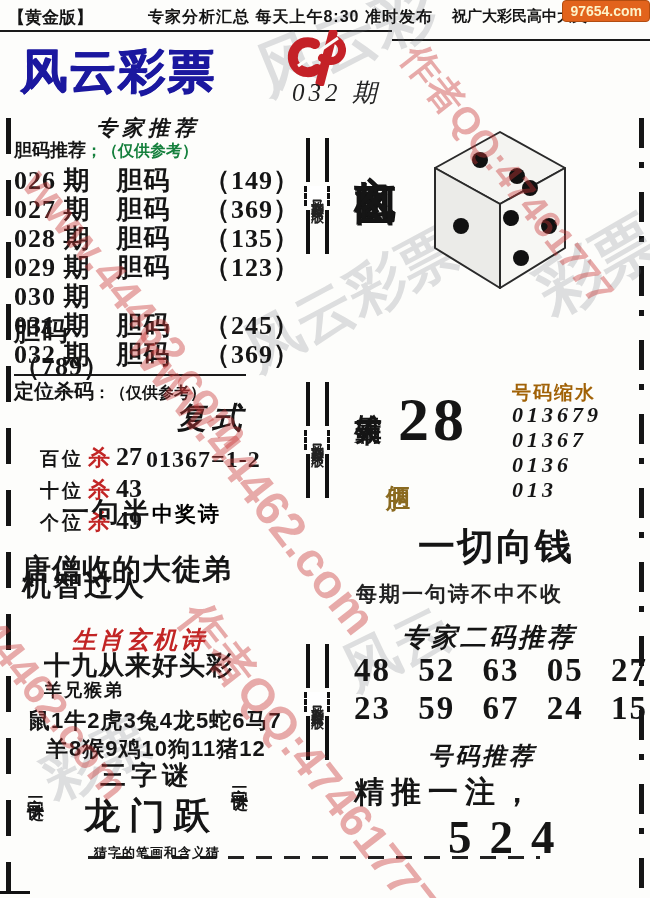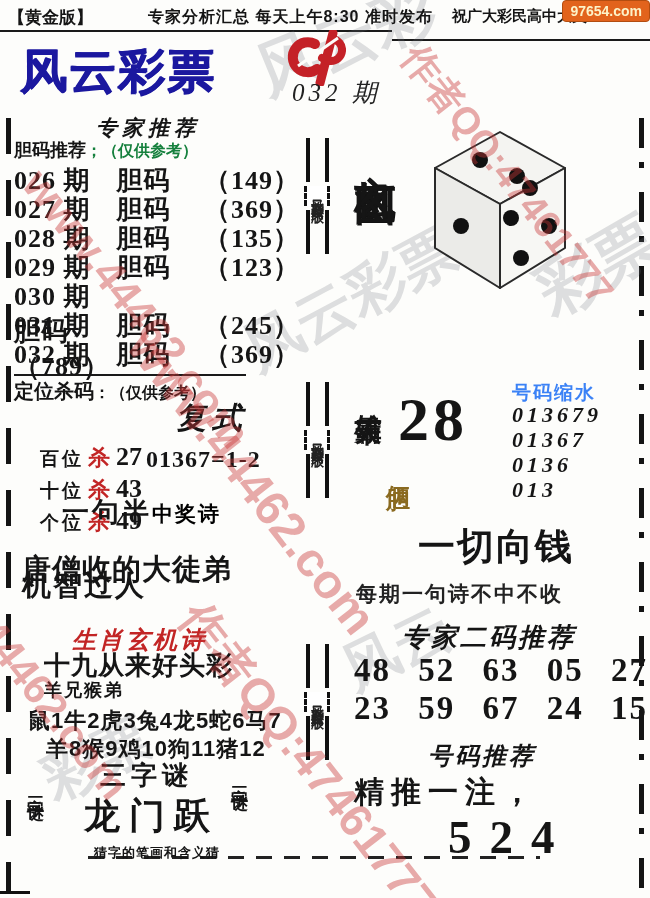--- a/index.html
+++ b/index.html
@@ -86,21 +86,21 @@
   
   .xuanji{left:348px;top:142px;writing-mode:vertical-rl;text-orientation:upright;
           font-size:41px;font-weight:900;letter-spacing:6px;text-shadow:1px 1px 0 #111;}
   .dice{left:424px;top:126px;z-index:2;}
   .xiongba{left:350px;top:392px;writing-mode:vertical-rl;text-orientation:upright;
            font-size:27px;font-weight:900;letter-spacing:3px;}
   .big28{left:398px;top:384px;font-size:62px;font-weight:900;letter-spacing:4px;
          font-family:"Liberation Serif","DejaVu Serif",serif;}
   .liangdan{left:382px;top:466px;writing-mode:vertical-rl;text-orientation:upright;
             font-size:24px;font-weight:900;color:#8a6a20;letter-spacing:3px;}
-  .shrink-title{left:512px;top:380px;font-size:19px;font-weight:900;color:#3b82f6;letter-spacing:2px;}
+  .shrink-title{left:512px;top:380px;font-size:19px;font-weight:900;color:#a16207;letter-spacing:2px;}
   .shrink-row{left:512px;font-size:22px;font-weight:700;font-style:italic;letter-spacing:4px;
               font-family:"Liberation Serif","DejaVu Serif",serif;}
   .plum-title{left:414px;top:497px;font-size:24px;font-weight:900;font-style:italic;color:#2437a8;letter-spacing:3px;}
   .plum-line{left:418px;top:522px;font-size:37px;font-weight:900;letter-spacing:2px;
              font-family:"Liberation Serif","DejaVu Serif",serif;}
   .plum-note{left:356px;top:580px;font-size:21px;font-weight:900;letter-spacing:2px;color:#222;}
   .tc-title{left:402px;top:620px;font-size:26px;font-weight:900;font-style:italic;letter-spacing:3px;}
   .tc-row{left:354px;font-size:33px;font-weight:800;letter-spacing:2px;word-spacing:17px;
           font-family:"Liberation Serif","DejaVu Serif",serif;}
   .rec-title{left:428px;top:740px;font-size:24px;font-weight:900;font-style:italic;letter-spacing:3px;}

